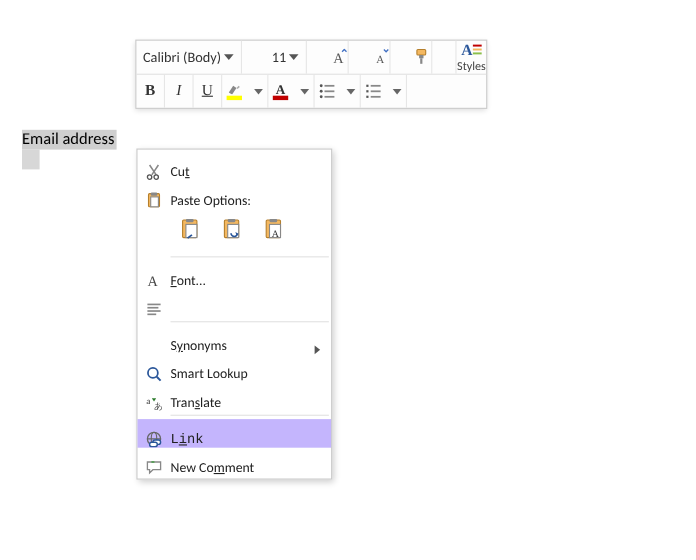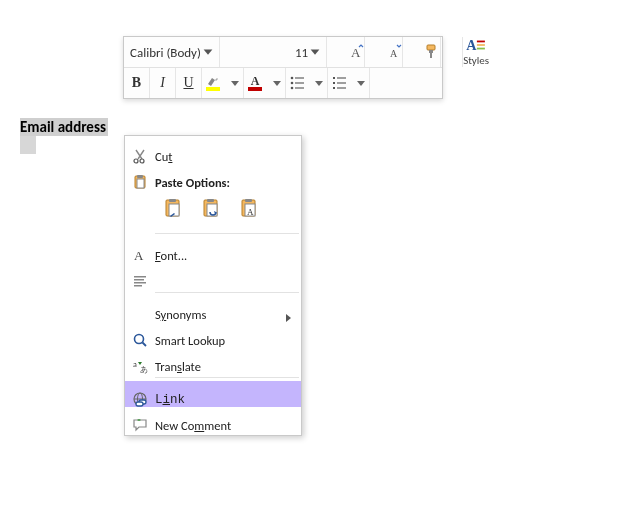--- a/index.html
+++ b/index.html
@@ -45,21 +45,20 @@
     width: 108px;
     padding: 0 4px 0 6px;
     justify-content: space-between;
     font-size: 13px;
   }
   .size-select {
     width: 54px;
     padding: 0 4px 0 6px;
     justify-content: space-between;
     font-size: 13px;
-    margin-left: 48px;
   }
   .chevron { fill:#555; }
   svg.chev { width:14px; height:14px; }
 
   .icon-cell { width: 28px; }
   .icon-cell svg { width: 16px; height: 16px; display:block; }
 
   .styles-cell {
     width: 58px;
     flex-direction: column;
@@ -98,21 +97,20 @@
   .sel-text {
     position:absolute;
     left: 20px;
     top: 118px;
     font-family: Calibri, sans-serif;
     font-size: 15px;
     background: #cfcfcf;
     color:#000;
     padding: 0 2px 0 0;
     line-height: 18px;
-    font-weight: bold;
   }
   .cursor-line {
     position:absolute;
     left: 20px;
     top: 136px;
     width: 16px;
     height: 18px;
     background: #d7d7d7;
   }
 
@@ -147,21 +145,21 @@
     padding-right: 14px;
   }
   .ctx-label .accel { text-decoration: underline; }
   .ctx-sub-arrow {
     width:0;height:0;
     border-top:4px solid transparent;
     border-bottom:4px solid transparent;
     border-left:5px solid #555;
     margin-right:10px;
   }
-  .ctx-header .ctx-label { font-weight:700; }
+  .ctx-header .ctx-label { font-weight:400; }
   .ctx-hover { background:#c4b5fd;font-family:Liberation Mono, monospace; }
   .ctx-sep {
     height:1px;
     margin: 3px 2px 3px 30px;
     background:#e2e2e2;
   }
   .paste-row {
     display:flex;
     gap:8px;
     padding: 4px 4px 6px 34px;

